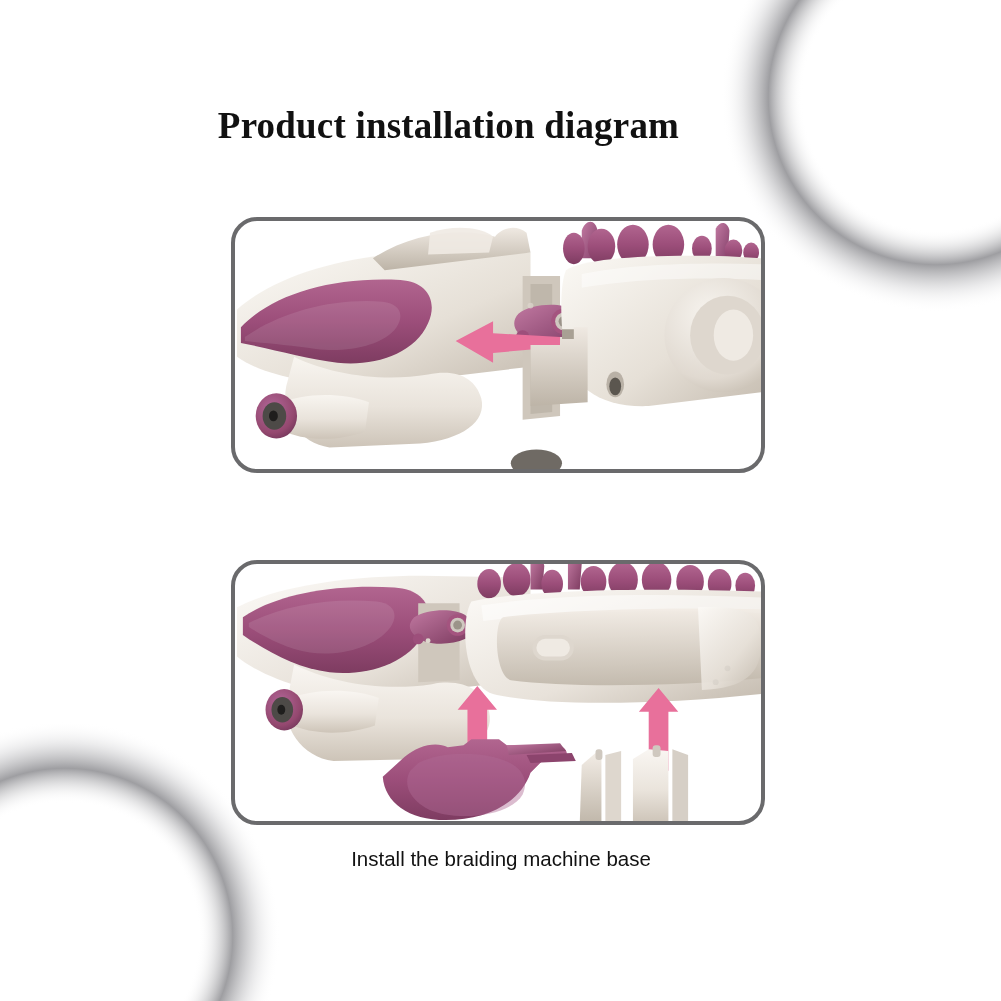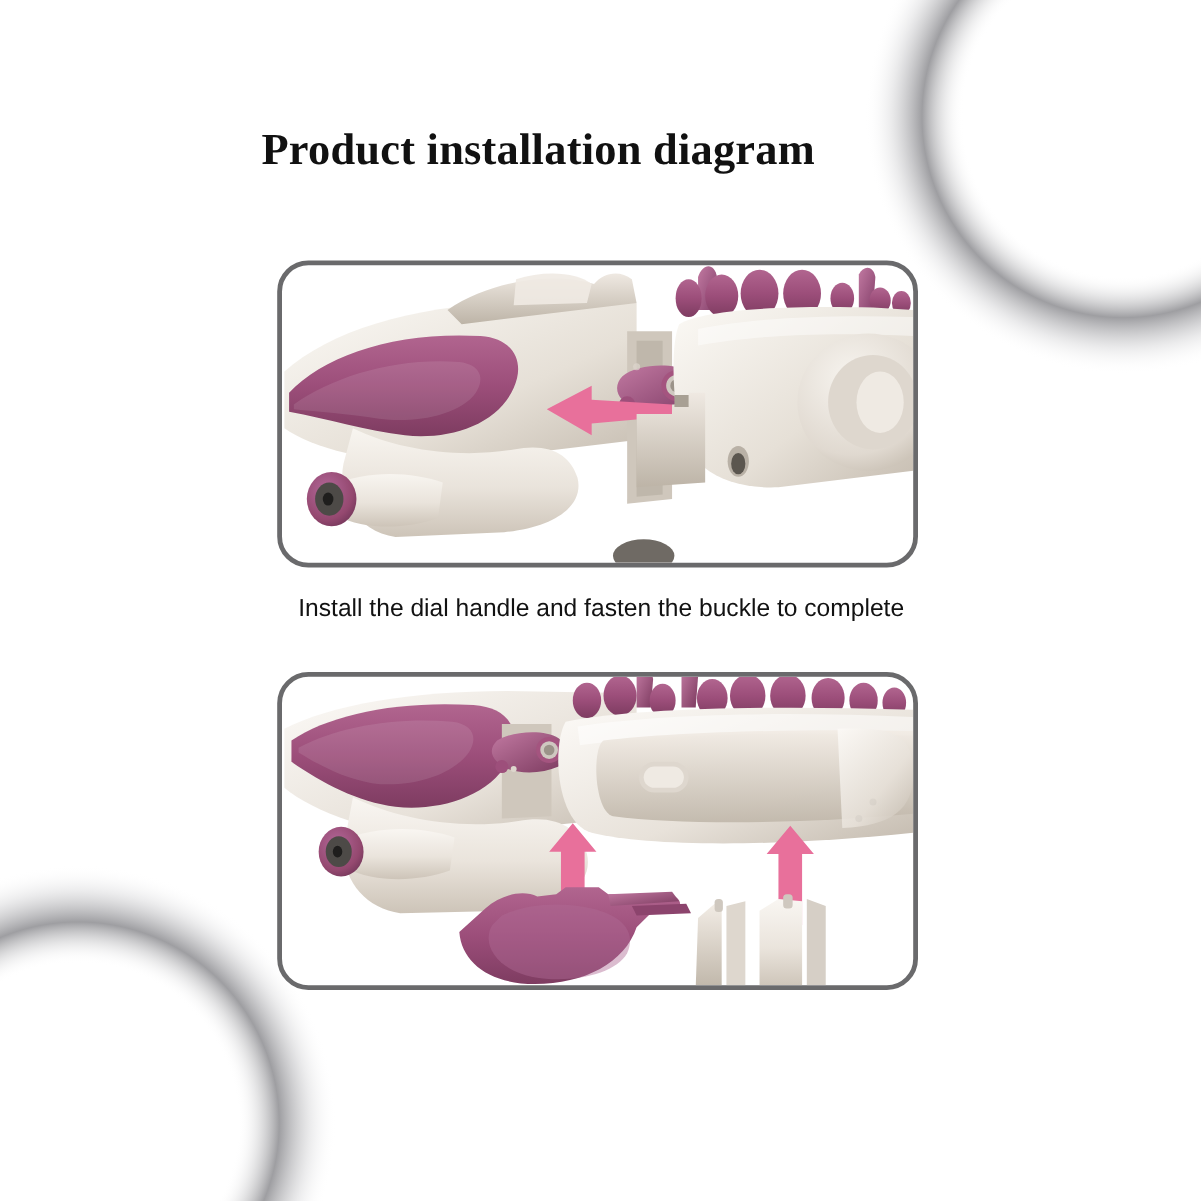--- a/index.html
+++ b/index.html
@@ -220,21 +220,20 @@
         <ellipse cx="386" cy="168" rx="9" ry="13" fill="#b9b1a6"></ellipse>
         <ellipse cx="386" cy="170" rx="6" ry="9" fill="#5b564f"></ellipse>
 
         <path d="M300 128 L 330 128 L 330 120 L 344 120 L 344 110 L 358 110 L 358 186 L 300 190 Z" fill="url(#creamC)"></path>
         <path d="M332 112 L 344 112 L 344 122 L 332 122 Z" fill="#a8a094"></path>
       </g>
 
       <ellipse cx="306" cy="248" rx="26" ry="14" fill="#6f6a64"></ellipse>
     </svg>
   </div>
-  <div class="step-caption">Install the dial handle and fasten the buckle to complete</div>
 </div>
 
 <div class="step" id="step-2">
   <div class="panel-frame">
     <svg class="panel-art" viewBox="0 0 534 265" preserveAspectRatio="xMidYMid slice" xmlns="http://www.w3.org/2000/svg">
       <defs>
         <linearGradient id="creamA2" x1="0" y1="0" x2="0" y2="1">
           <stop offset="0" stop-color="#f9f6f2"></stop>
           <stop offset="0.55" stop-color="#eae4dc"></stop>
           <stop offset="1" stop-color="#cdc4b8"></stop>
@@ -343,13 +342,14 @@
       <g>
         <path d="M352 206 L 366 194 L 372 198 L 372 265 L 350 265 Z" fill="url(#creamC2)"></path>
         <path d="M376 196 L 392 192 L 392 265 L 376 265 Z" fill="#ded7ce"></path>
         <path d="M404 200 L 420 190 L 440 192 L 440 265 L 404 265 Z" fill="url(#creamA2)"></path>
         <path d="M444 190 L 460 196 L 460 265 L 444 265 Z" fill="#d6cfc6"></path>
         <rect x="424" y="186" width="8" height="12" rx="3" fill="#cfc8bf"></rect>
         <rect x="366" y="190" width="7" height="11" rx="3" fill="#cfc8bf"></rect>
       </g>
     </svg>
   </div>
+  <div class="step-caption">Install the braiding machine base</div>
 </div>
 
 </body></html>

